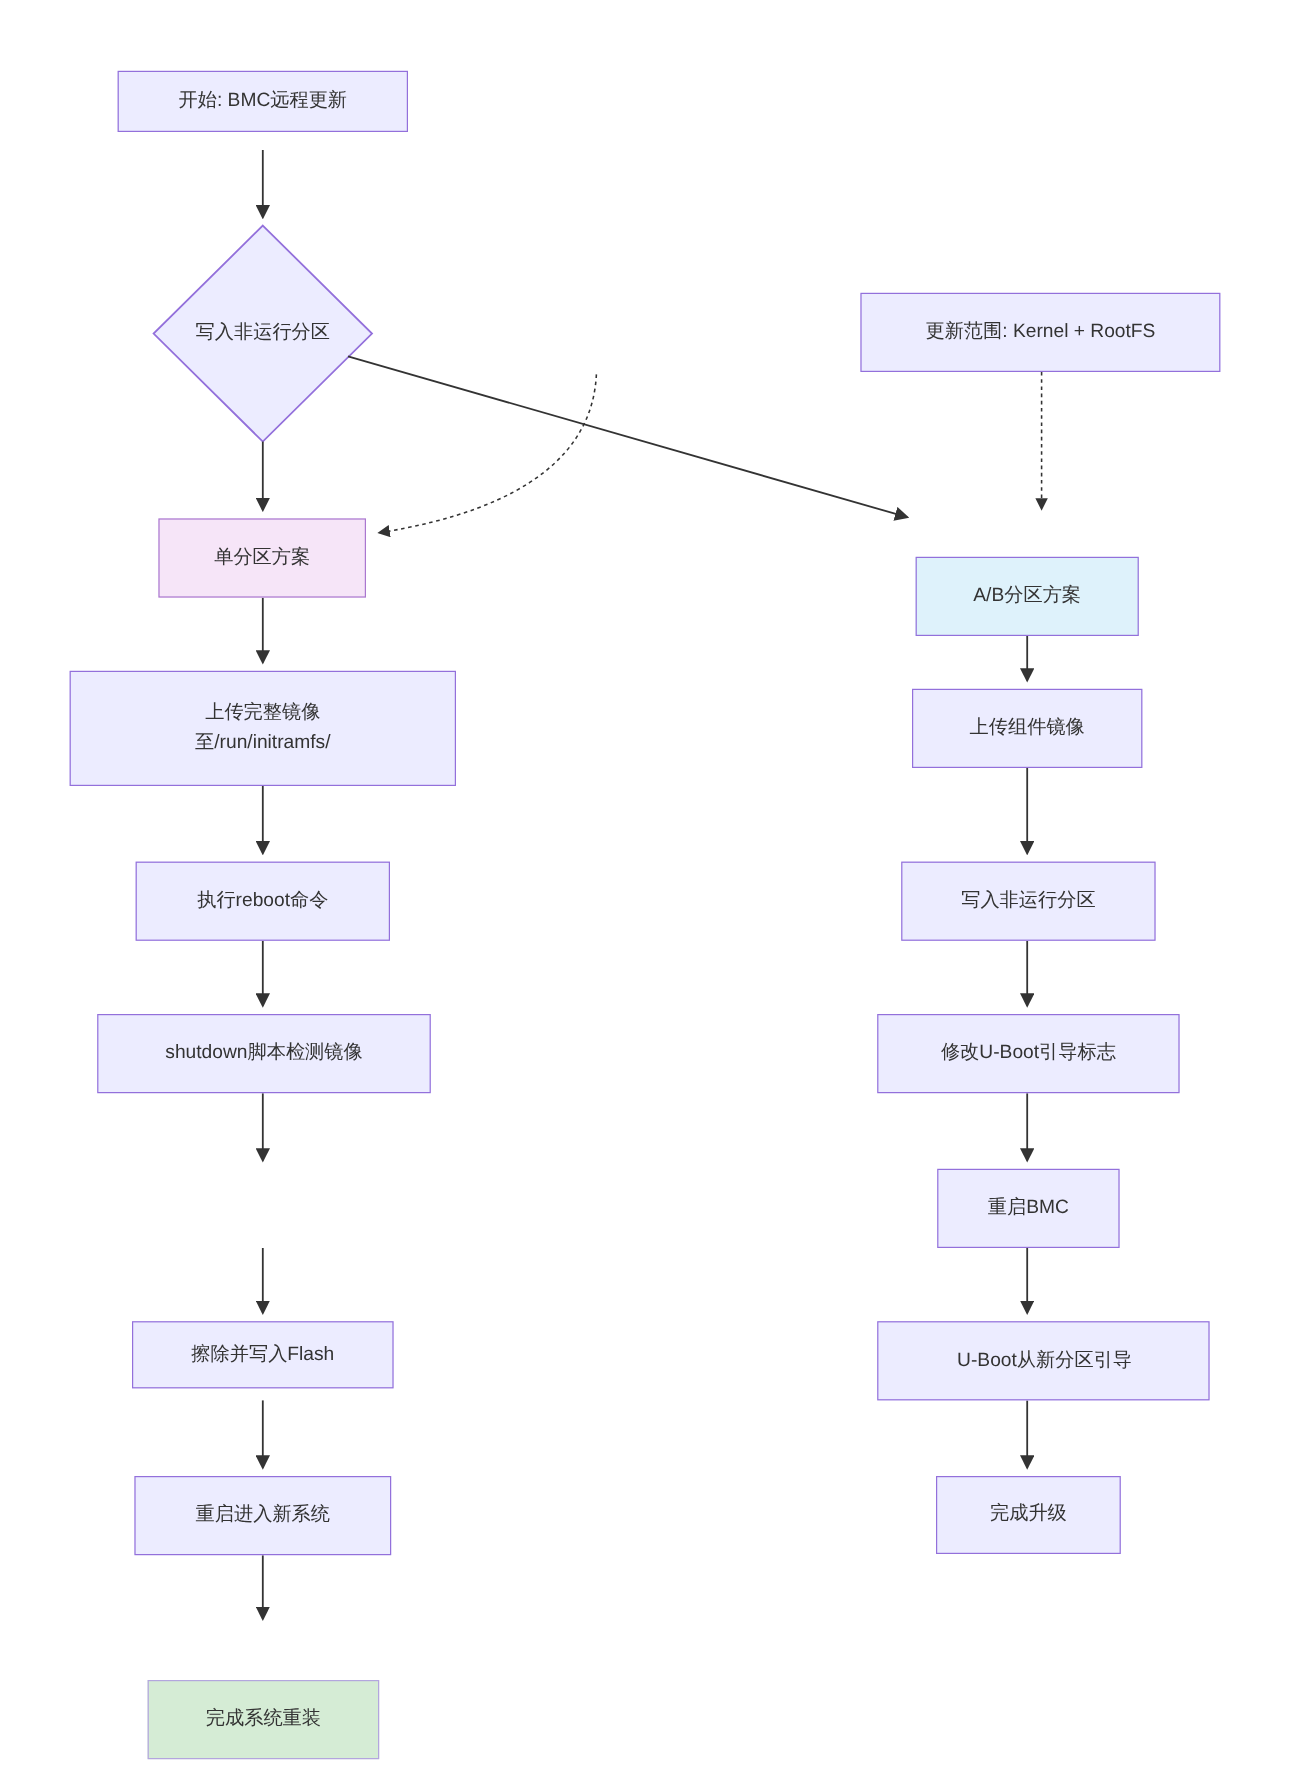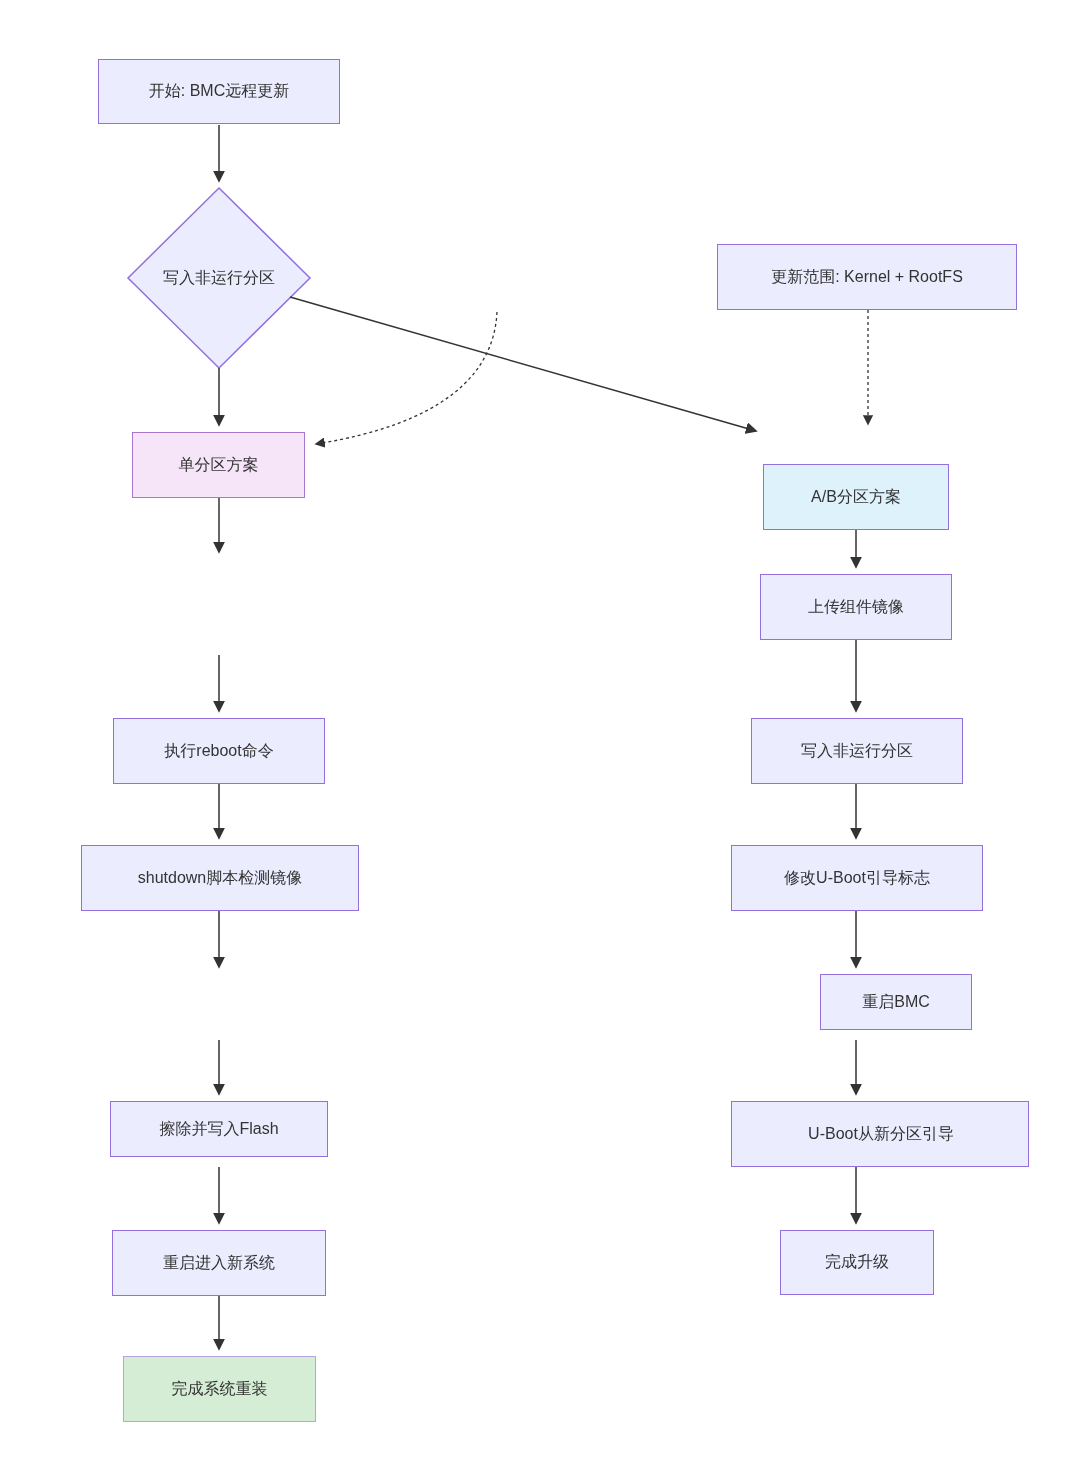--- a/index.html
+++ b/index.html
@@ -20,21 +20,21 @@
   .decision-shape{fill:var(--node-fill);stroke:var(--node-border);stroke-width:1.5;}
   .node{
     position:absolute; box-sizing:border-box;
     display:flex; align-items:center; justify-content:center;
     text-align:center; font-size:16px; line-height:1.55; color:var(--text);
     background:var(--node-fill); border:1.5px solid var(--node-border);
     white-space:pre-line; padding:4px 10px;
   }
   .node--pink{background:var(--pink-fill);border-color:var(--pink-border);}
   .node--blue{background:var(--blue-fill);border-color:var(--blue-border);margin-top:32px;}
-  .node--green{background:var(--green-fill);border-color:var(--green-border);}
+  .node--green{background:var(--green-fill);border-color:var(--green-border);margin-top:44px;}
   .node--bare{background:transparent;border:none;padding:0;}
 </style>
 </head>
 <body>
 
 <div class="canvas">
 
   <svg class="edges" viewBox="0 0 1080 1482">
     <defs>
       <marker id="arrow" viewBox="0 0 10 10" refX="8.5" refY="5" markerWidth="8" markerHeight="8" orient="auto-start-reverse">
@@ -60,48 +60,50 @@
     <line class="edge-line" x1="856" y1="640" x2="856" y2="711" marker-end="url(#arrow)"></line>
     <line class="edge-line" x1="856" y1="784" x2="856" y2="838" marker-end="url(#arrow)"></line>
     <line class="edge-line" x1="856" y1="911" x2="856" y2="967" marker-end="url(#arrow)"></line>
     <line class="edge-line" x1="856" y1="1040" x2="856" y2="1094" marker-end="url(#arrow)"></line>
     <line class="edge-line" x1="856" y1="1167" x2="856" y2="1223" marker-end="url(#arrow)"></line>
 
     <path class="edge-dotted" d="M497,312 C494,375 442,424 316,444" marker-end="url(#arrow)"></path>
     <line class="edge-dotted" x1="868" y1="310" x2="868" y2="424" marker-end="url(#arrow)"></line>
   </svg>
 
-  <div class="node" style="left:98px;top:59px;width:242px;height:65px;">开始: BMC远程更新</div>
+  <div class="node" style="left:98px;top:59px;width:242px;height:51px;">开始: BMC远程更新</div>
 
   <div class="node node--bare" style="left:129px;top:256px;width:180px;height:44px;">写入非运行分区</div>
 
 
   <div class="node" style="left:717px;top:244px;width:300px;height:66px;">更新范围: Kernel + RootFS</div>
 
   <div class="node node--pink" style="left:132px;top:432px;width:173px;height:66px;">单分区方案</div>
 
   <div class="node node--blue" style="left:763px;top:432px;width:186px;height:66px;">A/B分区方案</div>
 
+  <div class="node" style="left:58px;top:559px;width:322px;height:96px;">上传完整镜像
+至/run/initramfs/</div>
 
   <div class="node" style="left:113px;top:718px;width:212px;height:66px;">执行reboot命令</div>
 
   <div class="node" style="left:81px;top:845px;width:278px;height:66px;">shutdown脚本检测镜像</div>
 
 
   <div class="node" style="left:110px;top:1101px;width:218px;height:56px;">擦除并写入Flash</div>
 
   <div class="node" style="left:112px;top:1230px;width:214px;height:66px;">重启进入新系统</div>
 
   <div class="node node--green" style="left:123px;top:1356px;width:193px;height:66px;">完成系统重装</div>
 
   <div class="node" style="left:751px;top:718px;width:212px;height:66px;">写入非运行分区</div>
 
   <div class="node" style="left:760px;top:574px;width:192px;height:66px;">上传组件镜像</div>
 
   <div class="node" style="left:731px;top:845px;width:252px;height:66px;">修改U-Boot引导标志</div>
 
-  <div class="node" style="left:781px;top:974px;width:152px;height:56px;margin-left:39px;">重启BMC</div>
+  <div class="node" style="left:781px;top:974px;width:152px;height:66px;">重启BMC</div>
 
-  <div class="node" style="left:731px;top:1101px;width:298px;height:66px;padding-left:12px;">U-Boot从新分区引导</div>
+  <div class="node" style="left:731px;top:1101px;width:277px;height:66px;padding-left:12px;">U-Boot从新分区引导</div>
 
   <div class="node" style="left:780px;top:1230px;width:154px;height:65px;">完成升级</div>
 
 </div>
 
 </body></html>

